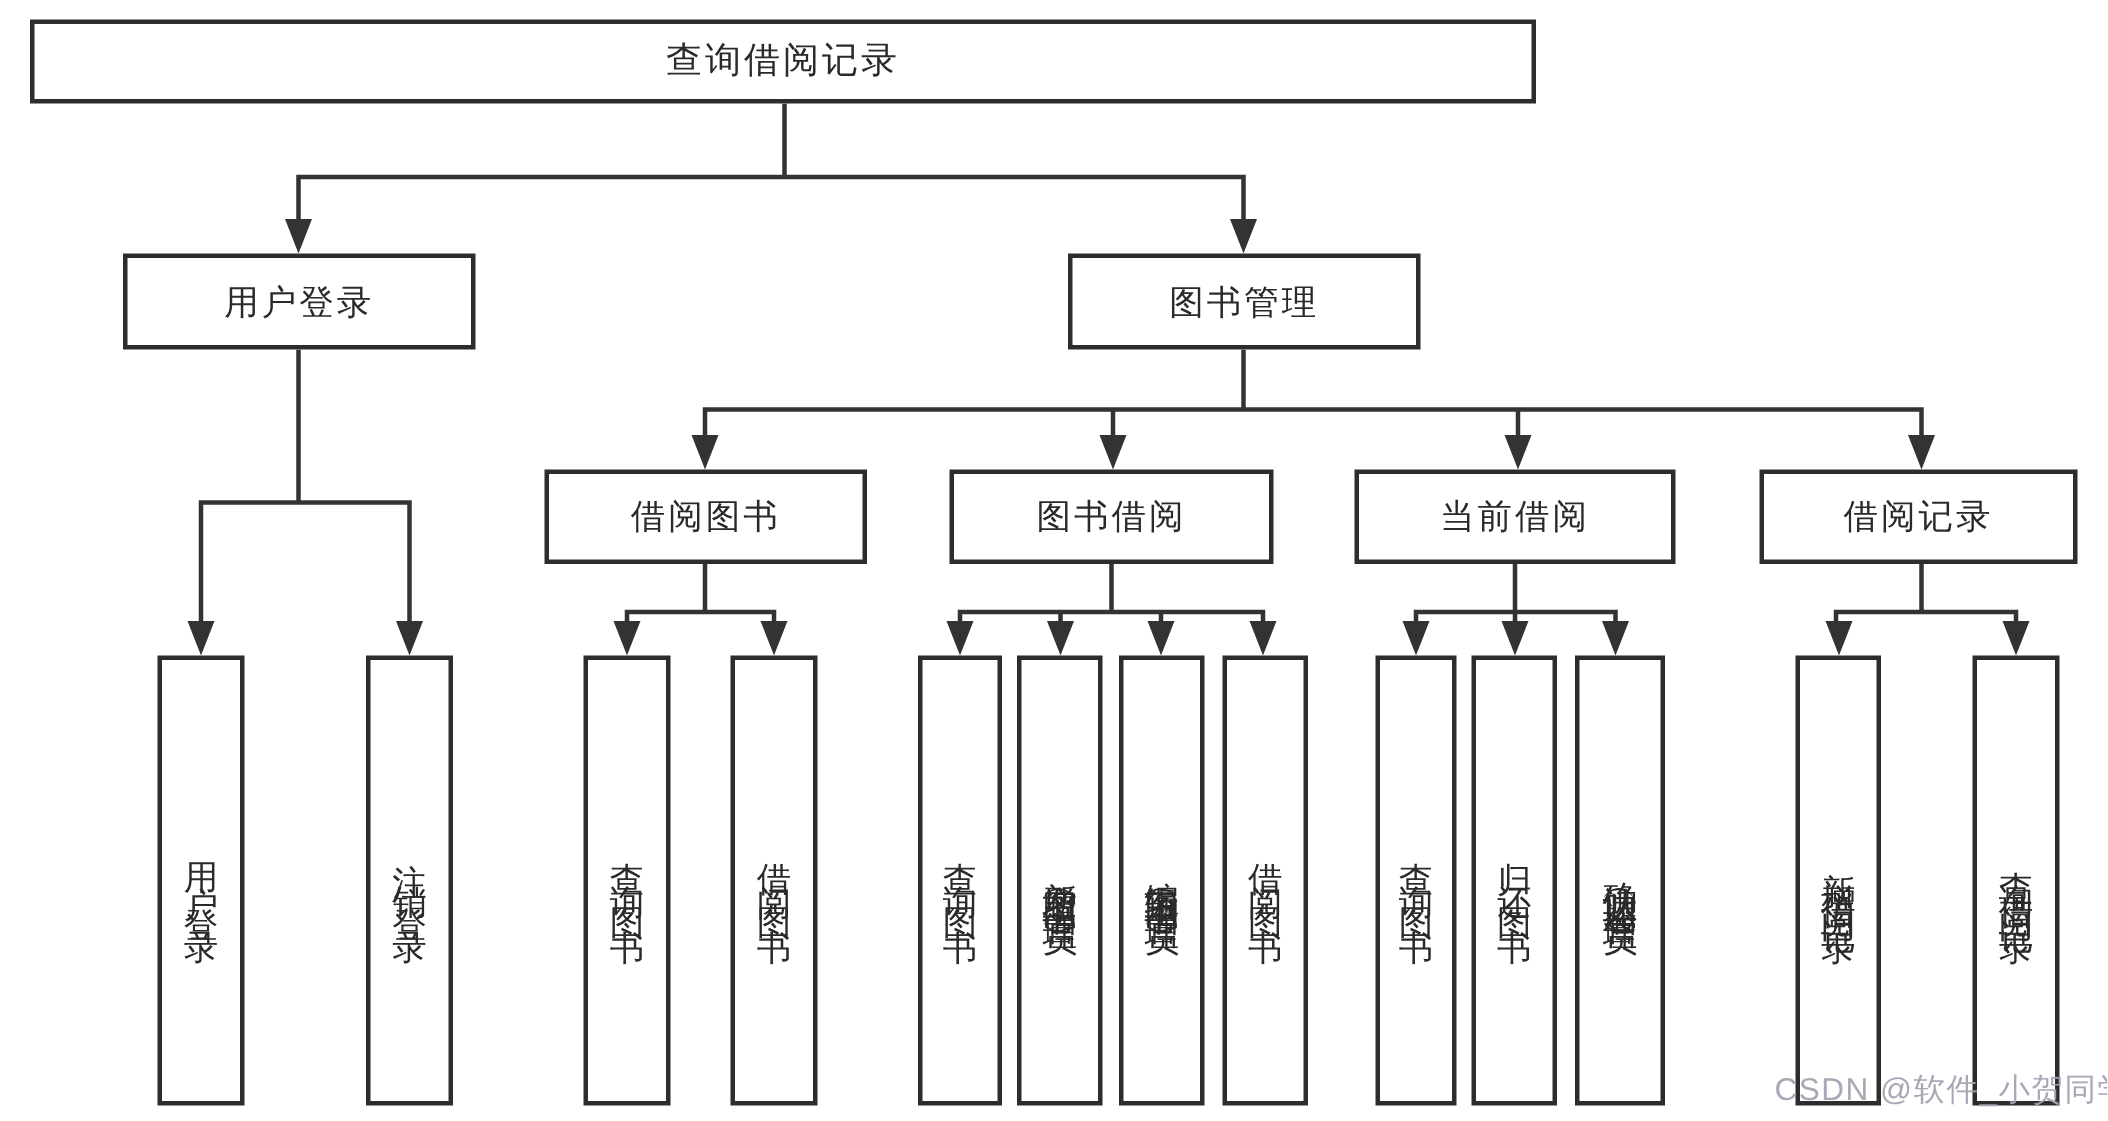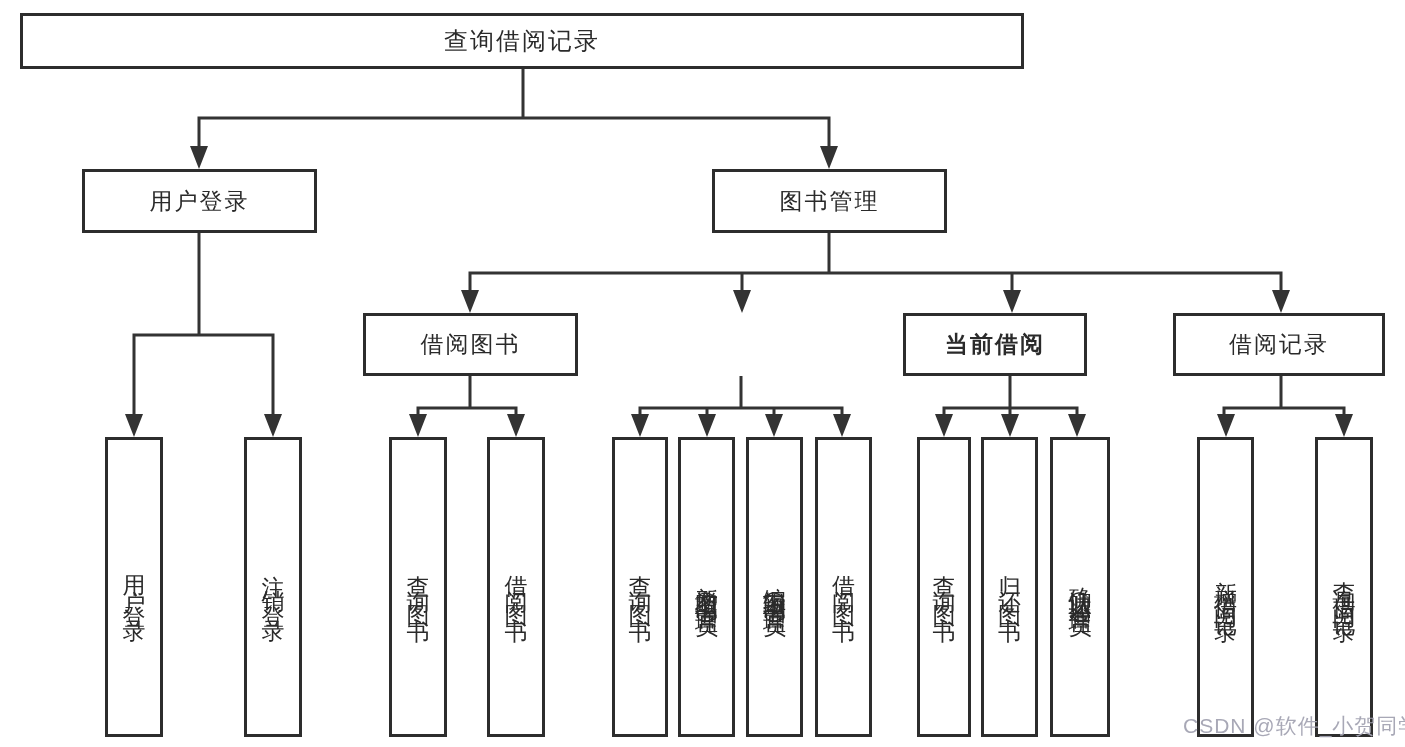--- a/index.html
+++ b/index.html
@@ -81,21 +81,24 @@
   <div class="node hnode" style="left:82px;top:169px;width:235px;height:64px;">
     <span>用户登录</span>
   </div>
   <div class="node hnode" style="left:712px;top:169px;width:235px;height:64px;text-align:right;">
     <span>图书管理</span>
   </div>
 
   <div class="node hnode" style="left:363px;top:313px;width:215px;height:63px;">
     <span>借阅图书</span>
   </div>
-  <div class="node hnode" style="left:903px;top:313px;width:184px;height:63px;font-weight:bold;">
+  <div class="node hnode" style="left:633px;top:313px;width:216px;height:63px;">
+    <span>图书借阅</span>
+  </div>
+  <div class="node hnode" style="left:903px;top:313px;width:214px;height:63px;">
     <span>当前借阅</span>
   </div>
   <div class="node hnode" style="left:1173px;top:313px;width:212px;height:63px;">
     <span>借阅记录</span>
   </div>
 
   <div class="node vnode sp-wide" style="left:105px;top:437px;width:58px;height:300px;">
     <span>用户登录</span>
   </div>
   <div class="node vnode sp-wide" style="left:244px;top:437px;width:58px;height:300px;">

